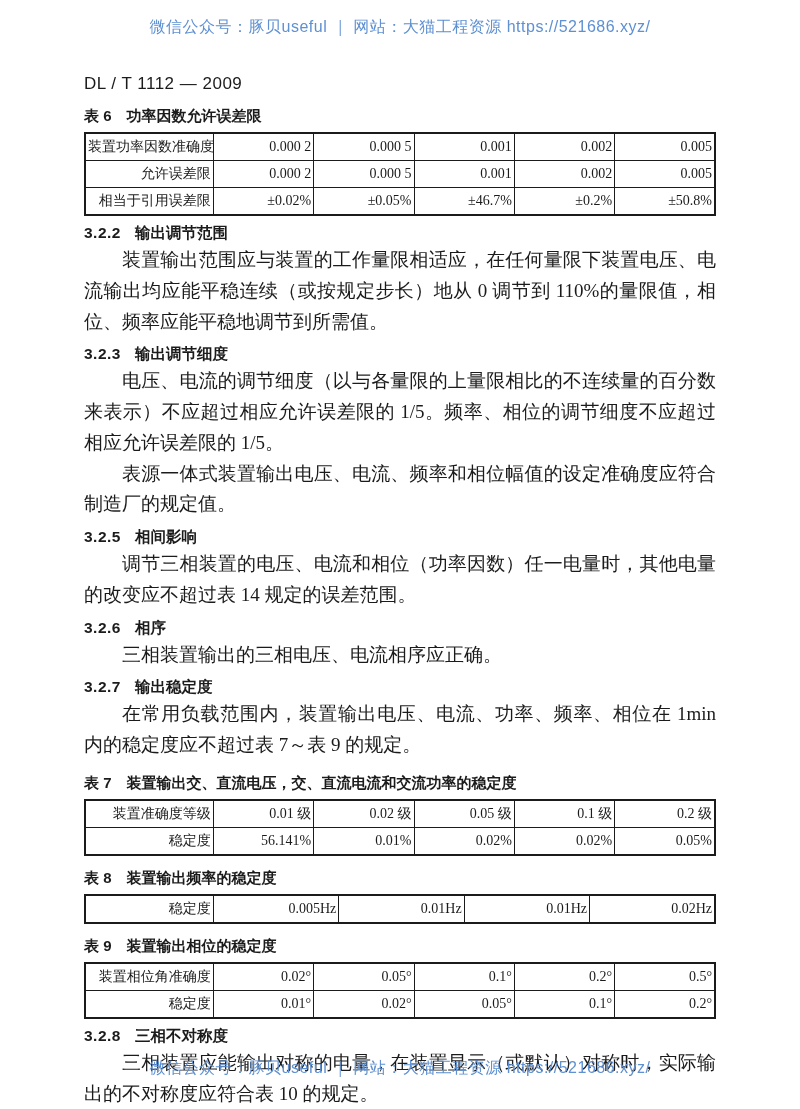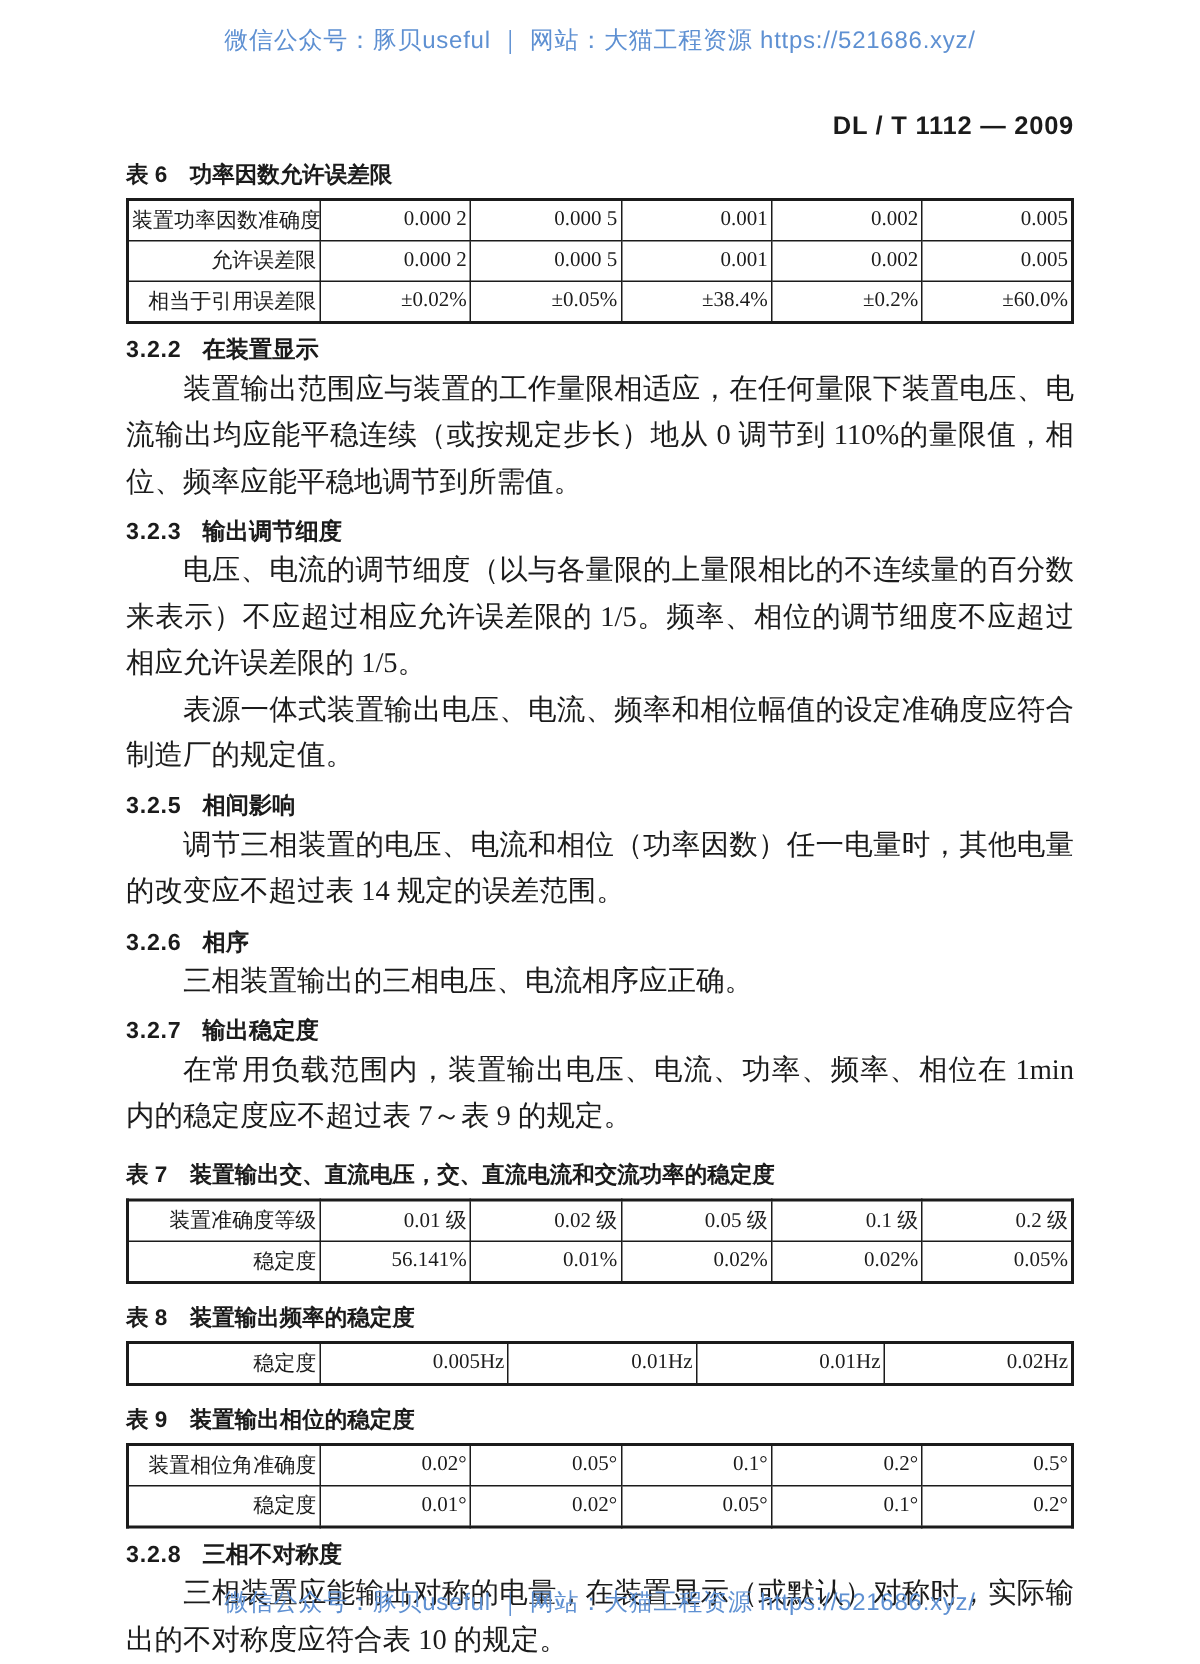--- a/index.html
+++ b/index.html
@@ -17,22 +17,21 @@
     text-align: center;
     color: #5E90D2;
     font-size: 16px;
     font-family: "Liberation Sans", "DejaVu Sans", sans-serif;
     letter-spacing: 0.5px;
   }
   .watermark.top { padding-top: 17px; }
   .watermark.bottom { position: absolute; left: 0; right: 0; top: 1058px; }
 
   .doc-number {
-    text-align: right;
-    font-weight: bold;
+    font-weight: normal;
     font-size: 17px;
     font-family: "Liberation Sans", "DejaVu Sans", sans-serif;
     margin-top: 36px;
     letter-spacing: 0.5px;
   }
 
   .table-title {
     text-align: left;
     font-weight: bold;
     font-size: 15px;
@@ -102,29 +101,29 @@
         <td>0.000 2</td>
         <td>0.000 5</td>
         <td>0.001</td>
         <td>0.002</td>
         <td>0.005</td>
       </tr>
       <tr>
         <td class="lbl">相当于引用误差限</td>
         <td>±0.02%</td>
         <td>±0.05%</td>
-        <td>±38.4%</td>
+        <td>±46.7%</td>
         <td>±0.2%</td>
-        <td>±60.0%</td>
-      </tr>
-    </tbody>
-      </table>
-
-    <div class="sec-h">
-      <span class="num">3.2.2</span><span>在装置显示</span>
+        <td>±50.8%</td>
+      </tr>
+    </tbody>
+      </table>
+
+    <div class="sec-h">
+      <span class="num">3.2.2</span><span>输出调节范围</span>
     </div>
     <p class="para">装置输出范围应与装置的工作量限相适应，在任何量限下装置电压、电流输出均应能平稳连续（或按规定步长）地从 0 调节到 110%的量限值，相位、频率应能平稳地调节到所需值。</p>
 
     <div class="sec-h">
       <span class="num">3.2.3</span><span>输出调节细度</span>
     </div>
     <p class="para">电压、电流的调节细度（以与各量限的上量限相比的不连续量的百分数来表示）不应超过相应允许误差限的 1/5。频率、相位的调节细度不应超过相应允许误差限的 1/5。</p>
 
     <p class="para">表源一体式装置输出电压、电流、频率和相位幅值的设定准确度应符合制造厂的规定值。</p>
 

